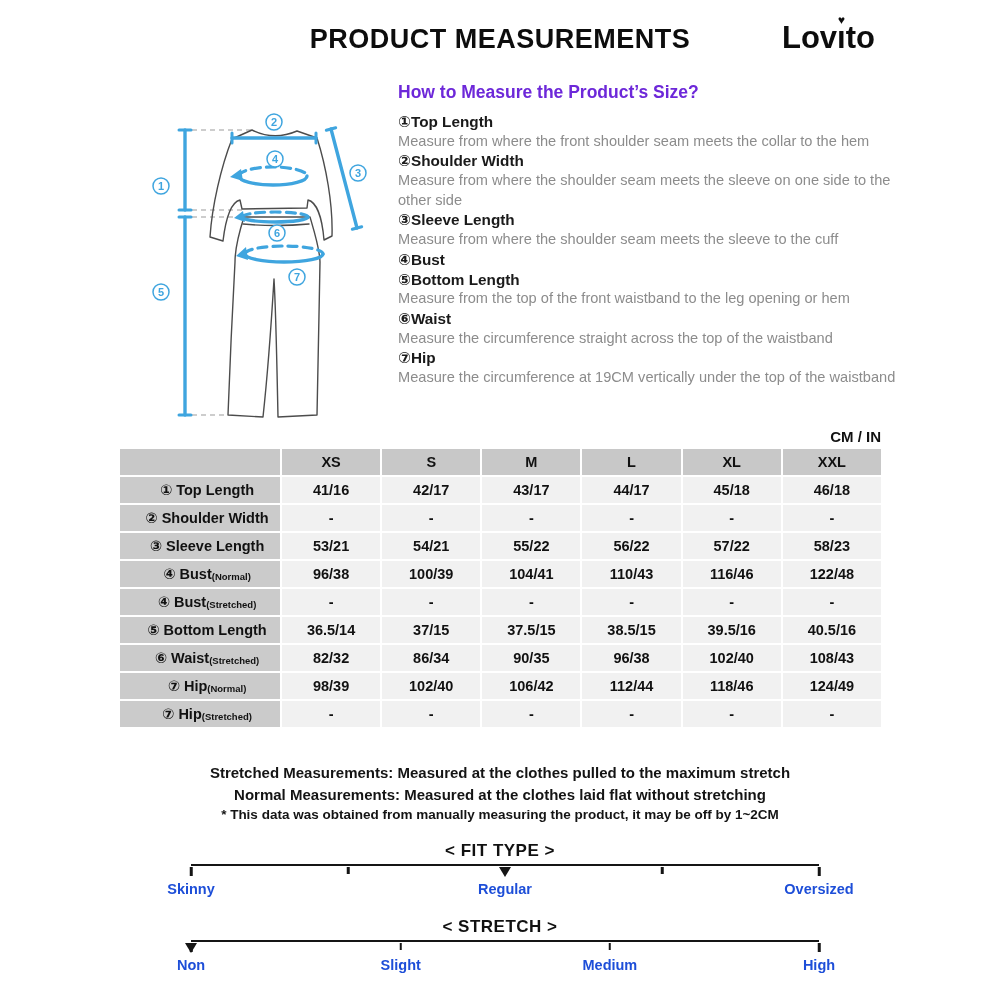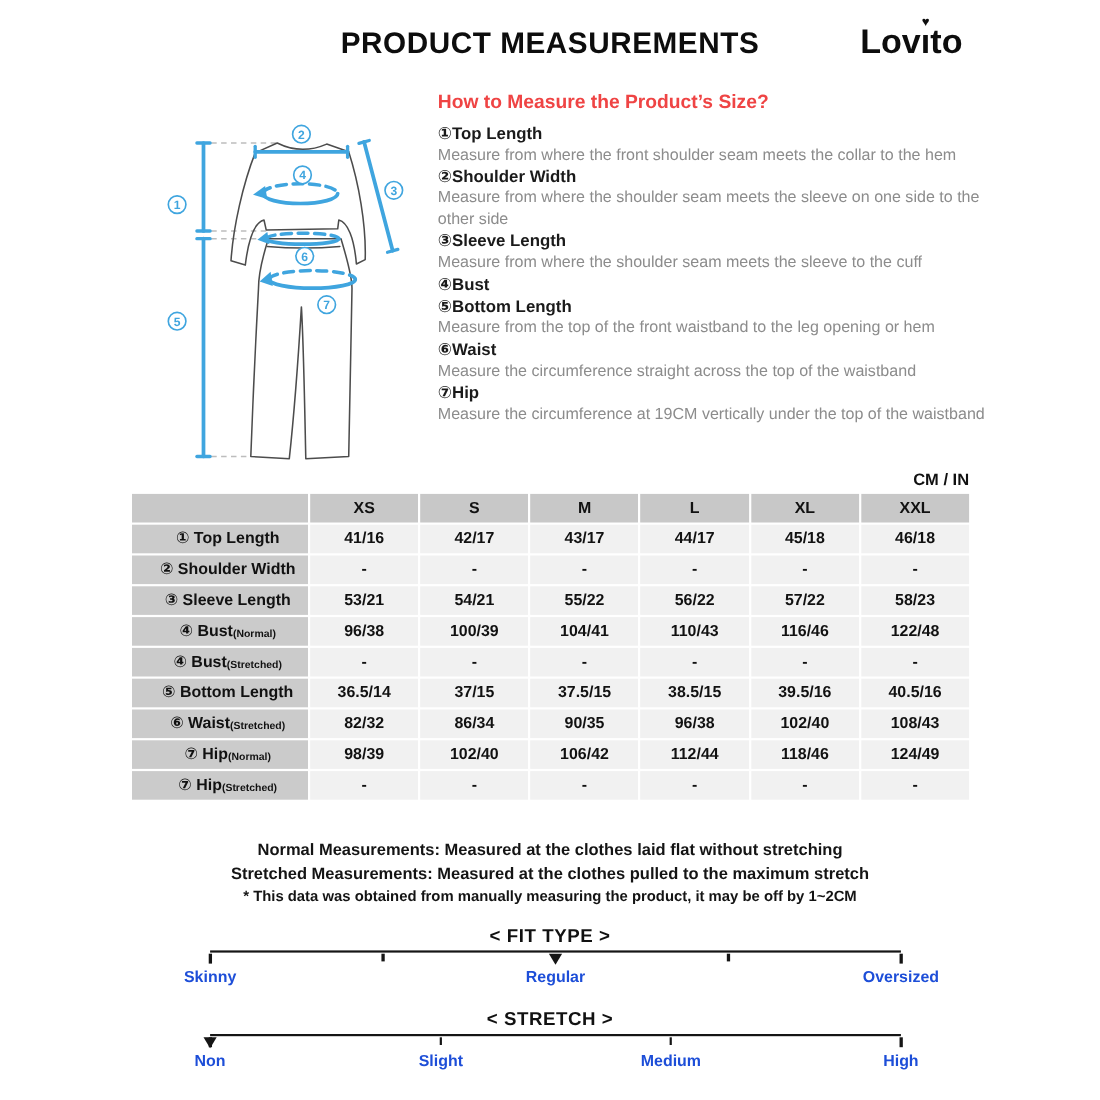--- a/index.html
+++ b/index.html
@@ -20,21 +20,21 @@
   .blue{fill:none;stroke:#3fa5df;stroke-width:3.4;stroke-linecap:round;}
   .thin{stroke-width:3;}
   .dashedb{stroke-dasharray:9 6;stroke-width:3.2;}
   .bluefill{fill:#3fa5df;stroke:none;}
   .ncirc{fill:#fff;stroke:#3fa5df;stroke-width:1.5;}
   .ntext{fill:#3fa5df;font-size:11px;font-weight:600;text-anchor:middle;
          font-family:"Liberation Sans","DejaVu Sans",sans-serif;}
 
   
   .howto{position:absolute;left:398px;top:82px;width:505px;}
-  .howto-heading{font-size:17.5px;font-weight:700;margin-bottom:9px;color:#ef4444;}
+  .howto-heading{font-size:17.5px;font-weight:700;margin-bottom:9px;color:#6d28d9;}
   .hi-title{font-size:15.3px;font-weight:700;line-height:19.8px;color:#1a1a1a;}
   .hi-desc{font-size:14.6px;line-height:19.6px;color:#8c8c8c;}
 
   
   .units{position:absolute;top:428px;left:118px;width:763px;text-align:right;
          font-size:15px;font-weight:700;}
   .size-table{position:absolute;left:118px;top:447px;width:765px;
               border-collapse:separate;border-spacing:2px;table-layout:fixed;}
   .size-table th,.size-table td{height:26px;font-size:14.5px;font-weight:700;
               text-align:center;vertical-align:middle;padding:0;}
@@ -268,22 +268,22 @@
           <td class="val">-</td>
           <td class="val">-</td>
           <td class="val">-</td>
           <td class="val">-</td>
           <td class="val">-</td>
         </tr>
       </tbody>
   </table>
 
   <div class="notes">
+    <div class="note-line">Stretched  Measurements: Measured at the clothes pulled to the maximum stretch</div>
     <div class="note-line">Normal Measurements: Measured at the clothes laid flat without stretching</div>
-    <div class="note-line">Stretched  Measurements: Measured at the clothes pulled to the maximum stretch</div>
     <div class="note-small">* This data was obtained from manually measuring the product, it may be off by 1~2CM</div>
   </div>
 
   <div class="scale-title" style="top:841px">&lt; FIT TYPE &gt;</div>
   <div class="scale" style="top:864px">
     <div class="line"></div>
   <div class="tick end" style="left: 0%;"></div>
       <div class="tick mid" style="left: 25%;"></div>
       <div class="tick mid" style="left: 75%;"></div>
       <div class="tick end" style="left: 100%;"></div>

